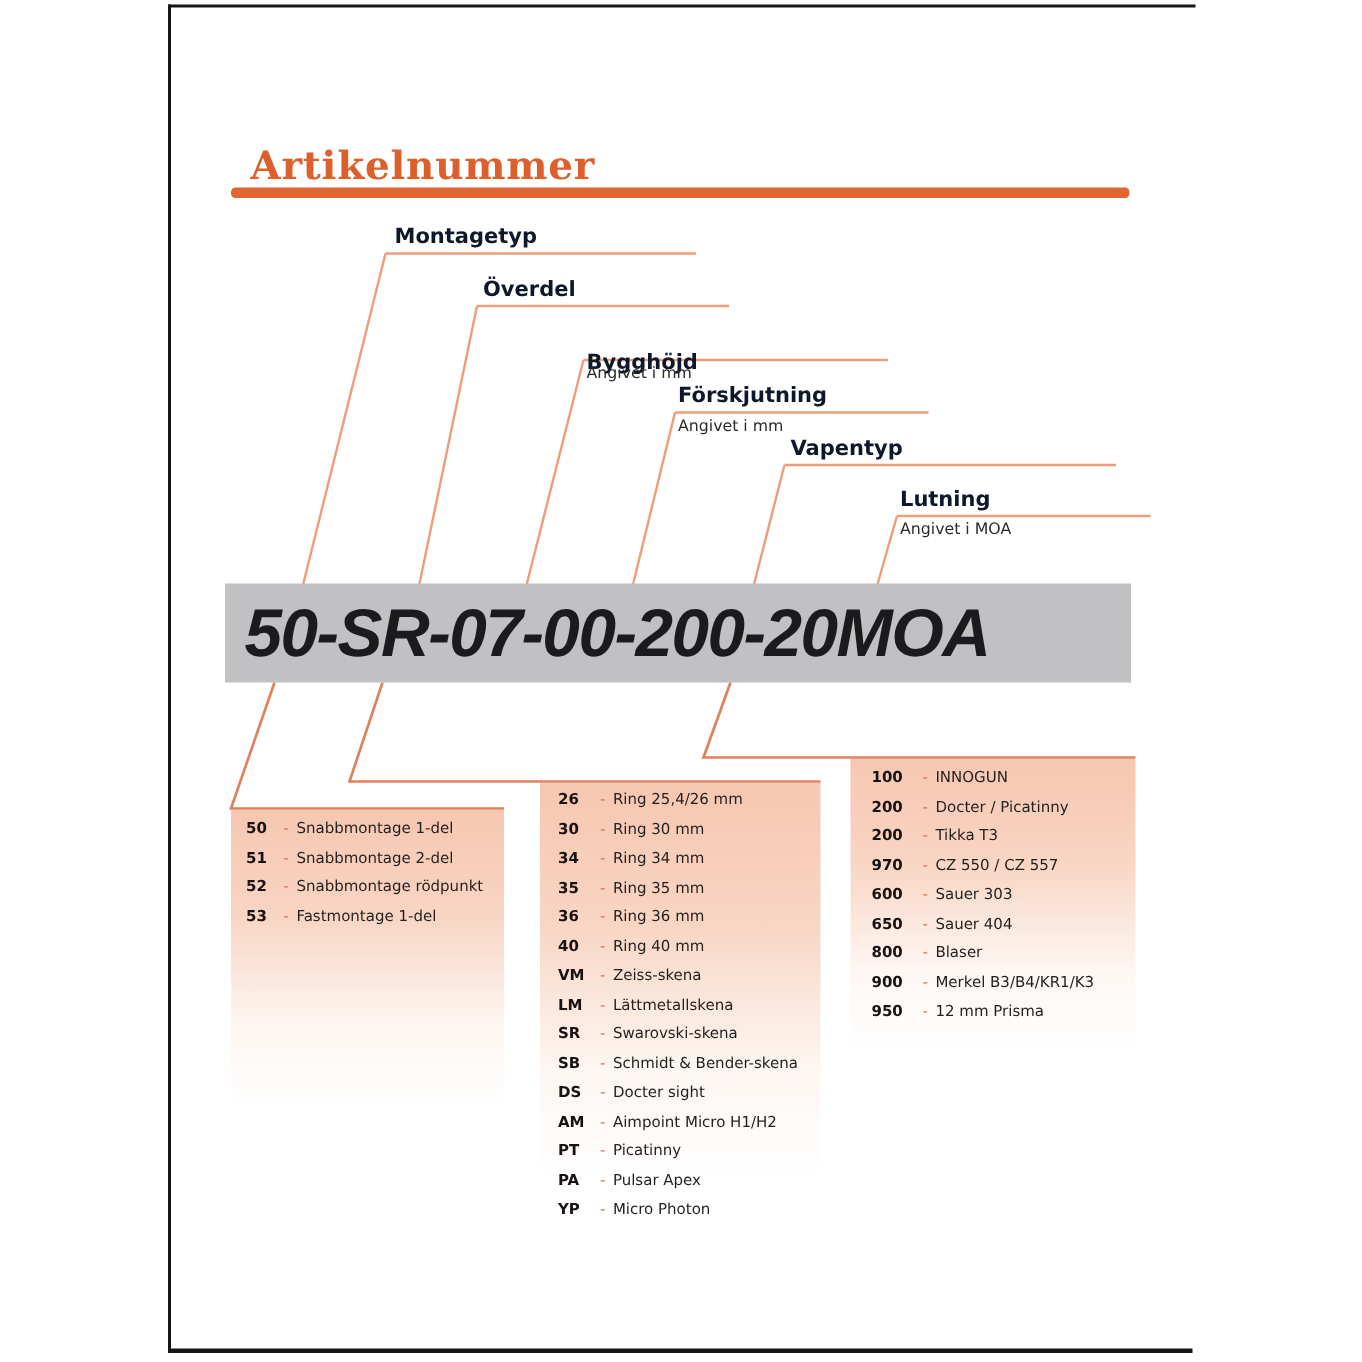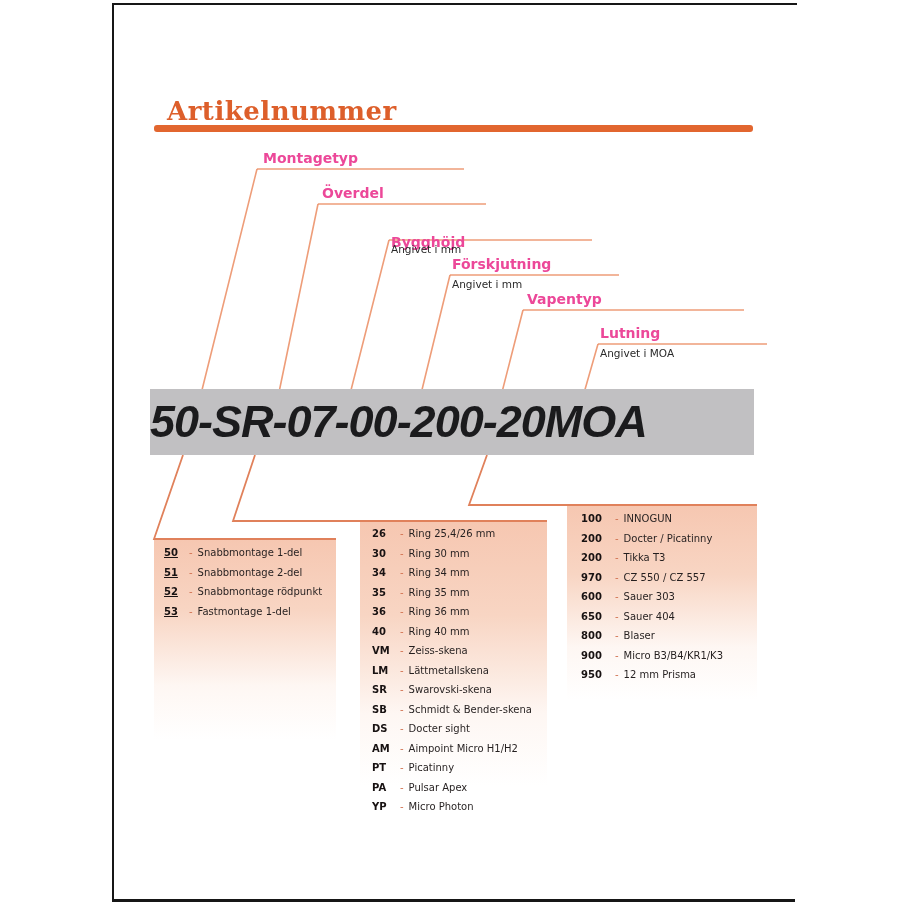--- a/index.html
+++ b/index.html
@@ -11,41 +11,41 @@
   .border-top{left:112px;top:3px;width:685px;height:2px;background:#161616;}
   .border-left{left:112px;top:3px;width:2px;height:899px;background:#161616;}
   .border-bottom{left:112px;top:899px;width:683px;height:3px;background:#161616;}
 
   
   .doc-title{left:155px;top:96px;font-family:"DejaVu Serif","Liberation Serif",serif;
     font-weight:700;font-size:26px;color:#dd5f2b;letter-spacing:0.5px;margin-left:12px;}
   .title-rule{left:154px;top:125px;width:599px;height:7px;background:#e2662f;border-radius:3px;}
 
   
-  .co-title{font-size:14px;font-weight:700;color:#ec4899;white-space:nowrap;}
+  .co-title{font-size:14px;font-weight:700;color:#0f172a;white-space:nowrap;}
   .co-sub{font-size:10.5px;color:#2a2a2a;white-space:nowrap;}
 
   
   svg.lines{position:absolute;left:0;top:0;pointer-events:none;}
 
   
   .band{left:150px;top:389px;width:604px;height:66px;background:#c1c0c2;
     display:flex;align-items:center;}
   .band .code{font-style:italic;font-weight:700;font-size:45px;letter-spacing:-1px;
-    color:#1b1b1d;white-space:nowrap;font-family:"Liberation Sans",sans-serif;}
+    color:#1b1b1d;padding-left:13px;white-space:nowrap;font-family:"Liberation Sans",sans-serif;}
 
   
   .list-box{background:linear-gradient(180deg,#f6c7b1 0%,#f8d5c3 30%,rgba(253,240,233,0.55) 62%,rgba(255,255,255,0) 85%);
     box-sizing:border-box;}
   .list-montagetyp{left:154px;top:540px;width:182px;height:235px;padding:7px 0 0 10px;}
   .list-overdel{left:360px;top:522px;width:187px;height:310px;padding:6px 0 0 12px;}
   .list-vapentyp{left:567px;top:506px;width:190px;height:228px;padding:7px 0 0 14px;}
   .row{display:flex;align-items:flex-start;height:19.5px;font-size:10px;color:#241f1f;white-space:nowrap;}
   .row .code{font-weight:700;color:#181212;}
-  .list-montagetyp .row .code{min-width:22px;text-decoration:underline;}
+  .list-montagetyp .row .code{min-width:22px;}
   .list-overdel .row .code{min-width:25px;}
   .list-vapentyp .row .code{min-width:31px;}
   .row .sep{color:#d0704f;margin:0 5px 0 3px;font-weight:400;}
 </style>
 </head>
 <body>
 
 <div class="page">
 
   <div class="abs border-top"></div>
@@ -245,21 +245,21 @@
 
       <div class="row">
         <span class="code">800</span>
         <span class="sep">-</span>
         <span>Blaser</span>
       </div>
 
       <div class="row">
         <span class="code">900</span>
         <span class="sep">-</span>
-        <span>Micro B3/B4/KR1/K3</span>
+        <span>Merkel B3/B4/KR1/K3</span>
       </div>
 
       <div class="row">
         <span class="code">950</span>
         <span class="sep">-</span>
         <span>12 mm Prisma</span>
       </div>
     </div>
 
 </div>

